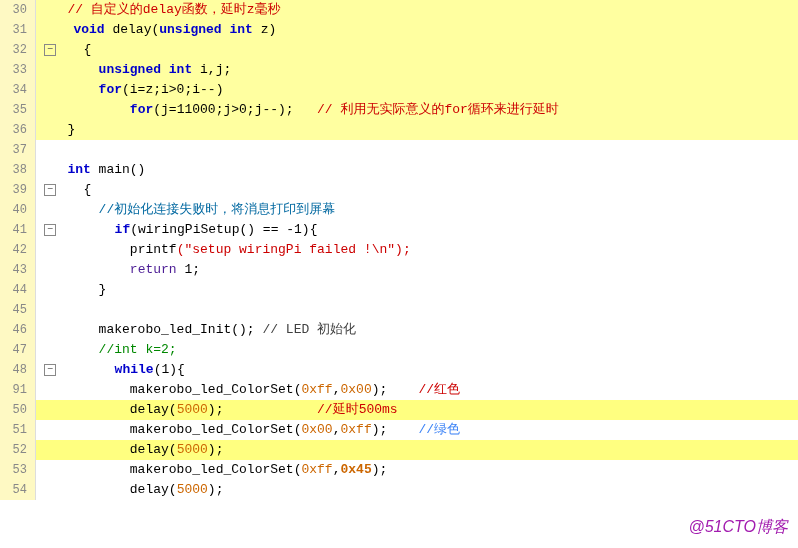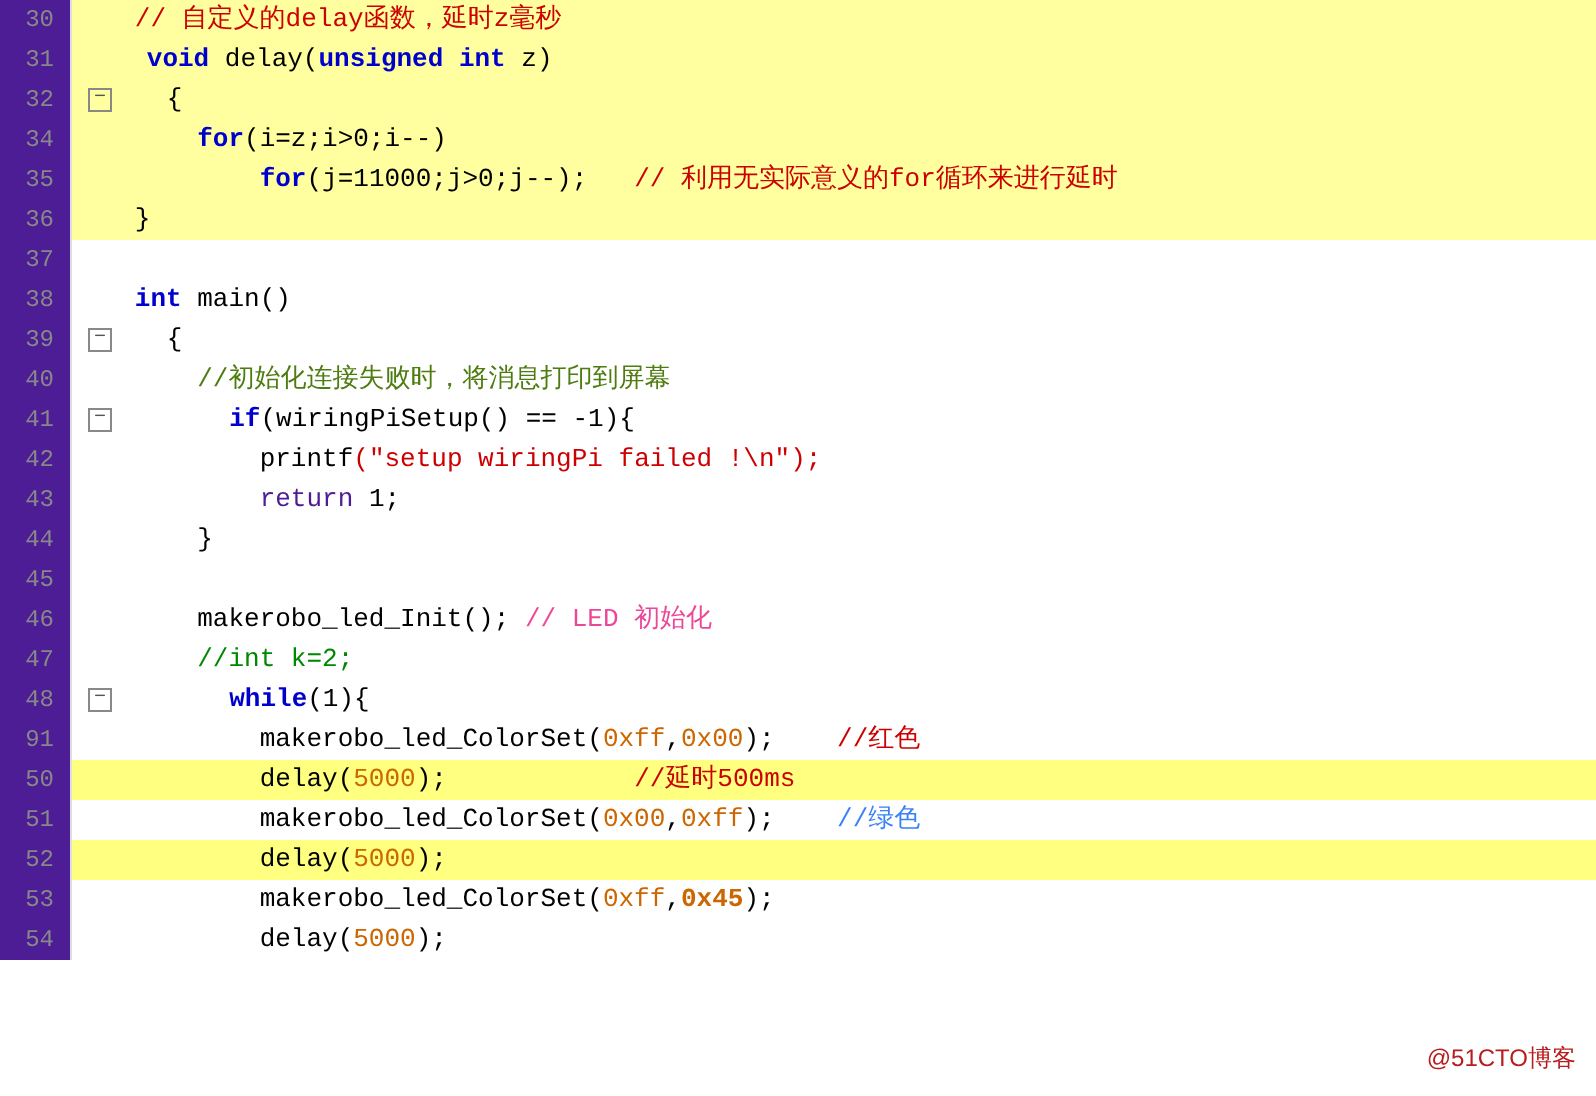--- a/index.html
+++ b/index.html
@@ -24,59 +24,64 @@
       min-height: 20px;
       line-height: 20px;
       position: relative;
     }
     .line-number {
       width: 34px;
       min-width: 36px;
       text-align: right;
       padding-right: 8px;
       color: #888;
-      background: #4c1d95;
+      background: #fef9c3;
       border-right: 1px solid #ddd;
       user-select: none;
       font-size: 12px;
       line-height: 20px;
     }
     .line-content {
       padding-left: 8px;
       flex: 1;
       white-space: pre;
       line-height: 20px;
       color: #000;
       position: relative;
     }
     .watermark {
       position: absolute;
       bottom: 10px;
       right: 10px;
-      color: #b91c1c;
-      font-size: 12px;
+      color: #a21caf;
+      font-size: 16px;
       font-family: Arial, sans-serif;
+      font-style: italic;
     }
   </style>
 </head>
 <body>
 
 <div class="code-container">
   <div id="code-lines">
       <div class="code-line">
         <div class="line-number">30</div>
         <div class="line-content" style="background: rgb(255, 255, 160);"><span>   </span><span style="color: rgb(204, 0, 0);">// 自定义的delay函数，延时z毫秒</span></div>
       </div>
       <div class="code-line">
         <div class="line-number">31</div>
         <div class="line-content" style="background: rgb(255, 255, 160); padding-left: 14px;"><span>   </span><span style="color: rgb(0, 0, 204); font-weight: bold;">void</span><span> delay(</span><span style="color: rgb(0, 0, 204); font-weight: bold;">unsigned int</span><span> z)</span></div>
       </div>
       <div class="code-line">
         <div class="line-number">32</div>
         <div class="line-content" style="background: rgb(255, 255, 160);"><span style="display: inline-block; width: 12px; height: 12px; border: 1px solid rgb(136, 136, 136); text-align: center; line-height: 10px; font-size: 10px; margin-right: 4px; color: rgb(85, 85, 85); cursor: pointer; vertical-align: middle;">−</span><span>   {</span></div>
+      </div>
+      <div class="code-line">
+        <div class="line-number">33</div>
+        <div class="line-content" style="background: rgb(255, 255, 160);"><span>       </span><span style="color: rgb(0, 0, 204); font-weight: bold;">unsigned int</span><span> i,j;</span></div>
       </div>
       <div class="code-line">
         <div class="line-number">34</div>
         <div class="line-content" style="background: rgb(255, 255, 160);"><span>       </span><span style="color: rgb(0, 0, 204); font-weight: bold;">for</span><span>(i=z;i&gt;0;i--)</span></div>
       </div>
       <div class="code-line">
         <div class="line-number">35</div>
         <div class="line-content" style="background: rgb(255, 255, 160);"><span>           </span><span style="color: rgb(0, 0, 204); font-weight: bold;">for</span><span>(j=11000;j&gt;0;j--);   </span><span style="color: rgb(204, 0, 0);">// 利用无实际意义的for循环来进行延时</span></div>
       </div>
       <div class="code-line">
@@ -90,21 +95,21 @@
       <div class="code-line">
         <div class="line-number">38</div>
         <div class="line-content"><span>   </span><span style="color: rgb(0, 0, 204); font-weight: bold;">int</span><span> main()</span></div>
       </div>
       <div class="code-line">
         <div class="line-number">39</div>
         <div class="line-content"><span style="display: inline-block; width: 12px; height: 12px; border: 1px solid rgb(136, 136, 136); text-align: center; line-height: 10px; font-size: 10px; margin-right: 4px; color: rgb(85, 85, 85); cursor: pointer; vertical-align: middle;">−</span><span>   {</span></div>
       </div>
       <div class="code-line">
         <div class="line-number">40</div>
-        <div class="line-content"><span>       </span><span style="color: #4d7c0f;">//初始化连接失败时，将消息打印到屏幕</span></div>
+        <div class="line-content"><span>       </span><span style="color: #0369a1;">//初始化连接失败时，将消息打印到屏幕</span></div>
       </div>
       <div class="code-line">
         <div class="line-number">41</div>
         <div class="line-content"><span style="display: inline-block; width: 12px; height: 12px; border: 1px solid rgb(136, 136, 136); text-align: center; line-height: 10px; font-size: 10px; margin-right: 4px; color: rgb(85, 85, 85); cursor: pointer; vertical-align: middle;">−</span><span>       </span><span style="color: rgb(0, 0, 204); font-weight: bold;">if</span><span>(wiringPiSetup() == -1){</span></div>
       </div>
       <div class="code-line">
         <div class="line-number">42</div>
         <div class="line-content"><span>           </span><span>printf</span><span style="color: rgb(204, 0, 0);">("setup wiringPi failed !\n");</span></div>
       </div>
       <div class="code-line">
@@ -114,21 +119,21 @@
       <div class="code-line">
         <div class="line-number">44</div>
         <div class="line-content"><span>       }</span></div>
       </div>
       <div class="code-line">
         <div class="line-number">45</div>
         <div class="line-content"></div>
       </div>
       <div class="code-line">
         <div class="line-number">46</div>
-        <div class="line-content"><span>       makerobo_led_Init(); </span><span style="color: #ec4899;">// LED 初始化</span></div>
+        <div class="line-content"><span>       makerobo_led_Init(); </span><span style="color: #404040;">// LED 初始化</span></div>
       </div>
       <div class="code-line">
         <div class="line-number">47</div>
         <div class="line-content"><span>       </span><span style="color: rgb(0, 136, 0); margin-top: 12px;">//int k=2;</span></div>
       </div>
       <div class="code-line">
         <div class="line-number">48</div>
         <div class="line-content"><span style="display: inline-block; width: 12px; height: 12px; border: 1px solid rgb(136, 136, 136); text-align: center; line-height: 10px; font-size: 10px; margin-right: 4px; color: rgb(85, 85, 85); cursor: pointer; vertical-align: middle;">−</span><span>       </span><span style="color: rgb(0, 0, 204); font-weight: bold;">while</span><span>(1){</span></div>
       </div>
       <div class="code-line">

